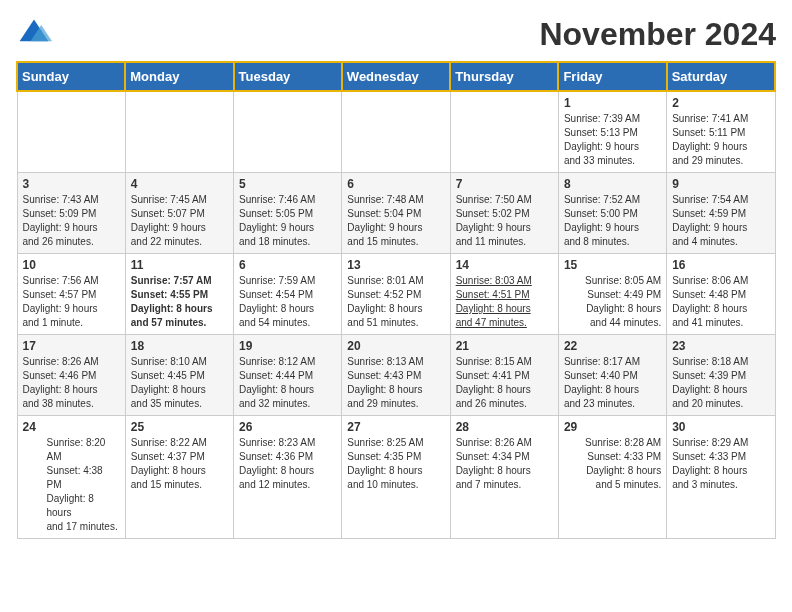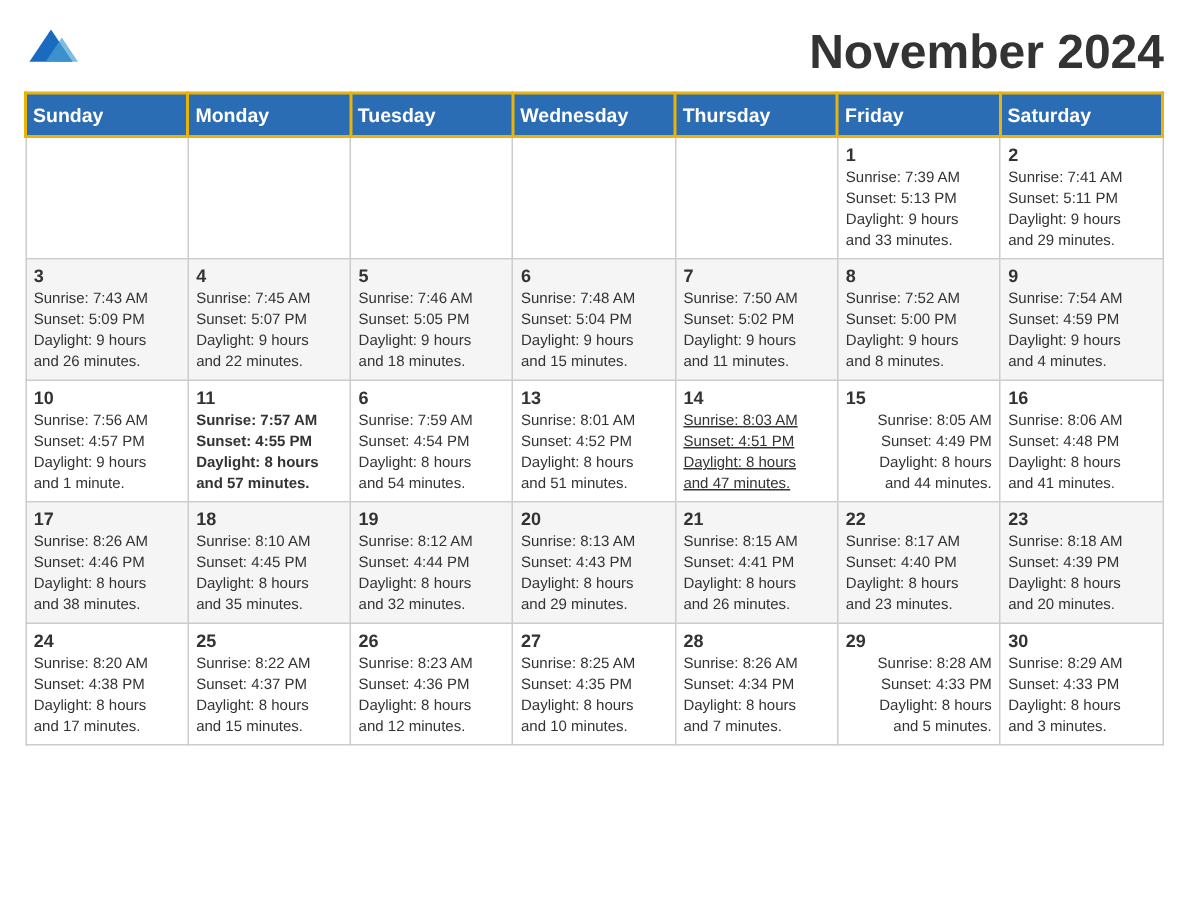--- a/index.html
+++ b/index.html
@@ -285,21 +285,21 @@
           <span class="day-num">23</span>
           <div class="day-info" style="white-space: pre-line;">Sunrise: 8:18 AM
 Sunset: 4:39 PM
 Daylight: 8 hours
 and 20 minutes.</div>
         </td>
       </tr>
       <tr>
         <td>
           <span class="day-num">24</span>
-          <div class="day-info" style="white-space: pre-line;">Sunrise: 8:20 AM
+          <div class="day-info" style="white-space: pre-line; margin-left: 24px;">Sunrise: 8:20 AM
 Sunset: 4:38 PM
 Daylight: 8 hours
 and 17 minutes.</div>
         </td>
         <td>
           <span class="day-num">25</span>
           <div class="day-info" style="white-space: pre-line;">Sunrise: 8:22 AM
 Sunset: 4:37 PM
 Daylight: 8 hours
 and 15 minutes.</div>

